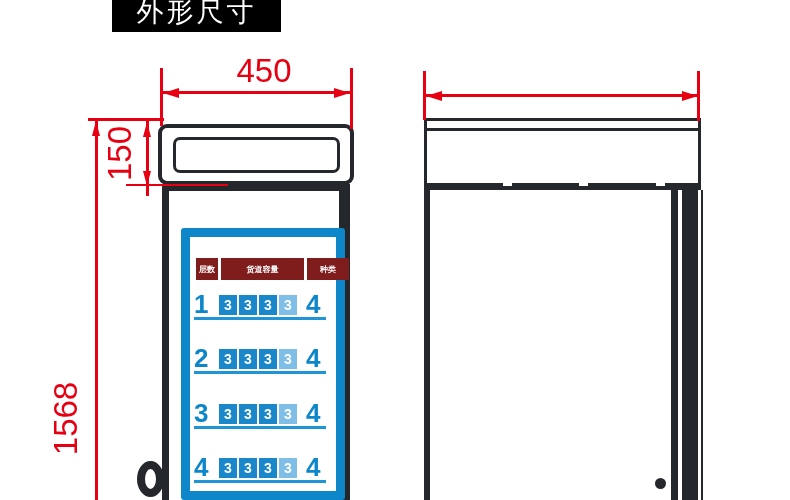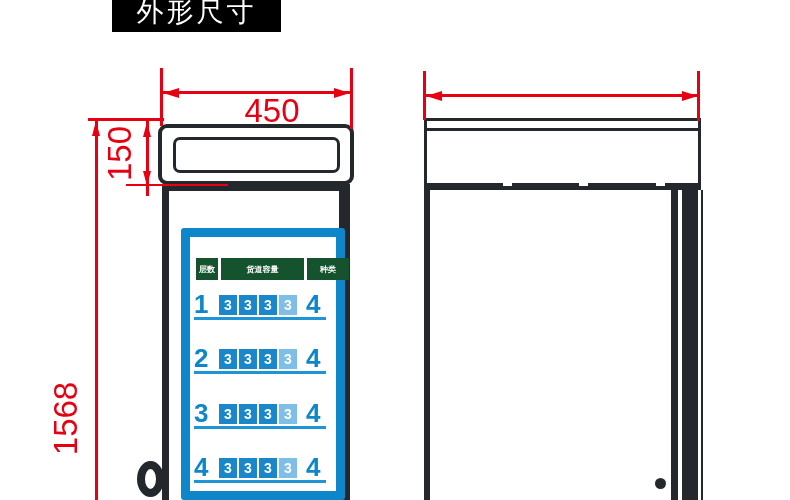--- a/index.html
+++ b/index.html
@@ -11,21 +11,21 @@
           display:flex;align-items:center;justify-content:center;font-size:27px;letter-spacing:3px;}
   
   .dk{background:#24282d;}
   .fv-header{left:158px;top:124px;width:196px;height:61px;border:4px solid #24282d;border-radius:9px;background:#fff;z-index:1;}
   .fv-header-inner{left:173px;top:137px;width:167px;height:36px;border:3px solid #24282d;border-radius:7px;z-index:1;}
   .fv-body{left:162px;top:184px;width:188px;height:316px;background:#fff;
            border:7px solid #24282d;border-right:11px solid #24282d;border-bottom:none;z-index:1;}
   .lock-ring{left:137px;top:461px;width:27px;height:36px;border:8px solid #24282d;border-radius:50%;z-index:0;}
   
   .panel{left:181px;top:228px;width:164px;height:272px;border:9px solid #0e87ca;border-radius:3px;background:#fff;z-index:2;}
-  .th{top:258px;height:22px;background:#14532d;color:#fff;font-size:8px;font-weight:bold;
+  .th{top:258px;height:22px;background:#7f1d1d;color:#fff;font-size:8px;font-weight:bold;
       display:flex;align-items:center;justify-content:center;z-index:3;}
   .row{width:140px;height:29px;z-index:3;}
   .row .num{position:absolute;left:4px;top:0;font-size:26px;line-height:26px;font-weight:bold;color:#0e87ca;}
   .row .cells{position:absolute;left:29px;top:4px;display:flex;gap:2px;}
   .cap-cell{width:18px;height:20px;background:#1987c9;color:#fff;font-size:14px;font-weight:bold;
             display:flex;align-items:center;justify-content:center;}
   .cap-cell.light{background:#7fbee6;}
   .row .types{position:absolute;left:116px;top:0;font-size:26px;line-height:26px;font-weight:bold;color:#0e87ca;}
   .row .uline{position:absolute;left:4px;top:26px;width:132px;height:3px;background:#1e95d6;}
   
@@ -135,21 +135,21 @@
   <div class="arr down" style="left:143px;top:171px;"></div>
   <div class="abs rd" style="left:146px;top:185px;width:3px;height:11px;"></div>
   <div class="abs rd" style="left:126px;top:184px;width:102px;height:2px;"></div>
   <div class="dim-text rot" style="left:84px;top:138px;width:68px;height:31px;">150</div>
 
   <div class="abs rd" style="left:160px;top:68px;width:3px;height:58px;"></div>
   <div class="abs rd" style="left:350px;top:68px;width:3px;height:61px;"></div>
   <div class="abs rd" style="left:163px;top:91px;width:187px;height:3px;"></div>
   <div class="arr left" style="left:163px;top:87.5px;"></div>
   <div class="arr right" style="left:334px;top:87.5px;"></div>
-  <div class="dim-text" style="left:212px;top:54px;width:120px;margin-top:40px;">450</div>
+  <div class="dim-text" style="left:204px;top:54px;width:120px;">450</div>
 
   <div class="abs rd" style="left:423px;top:71px;width:3px;height:49px;"></div>
   <div class="abs rd" style="left:697px;top:71px;width:3px;height:50px;"></div>
   <div class="abs rd" style="left:426px;top:94px;width:272px;height:3px;"></div>
   <div class="arr left" style="left:426px;top:90.5px;"></div>
   <div class="arr right" style="left:682px;top:90.5px;"></div>
 
 </div>
 
 </body></html>

